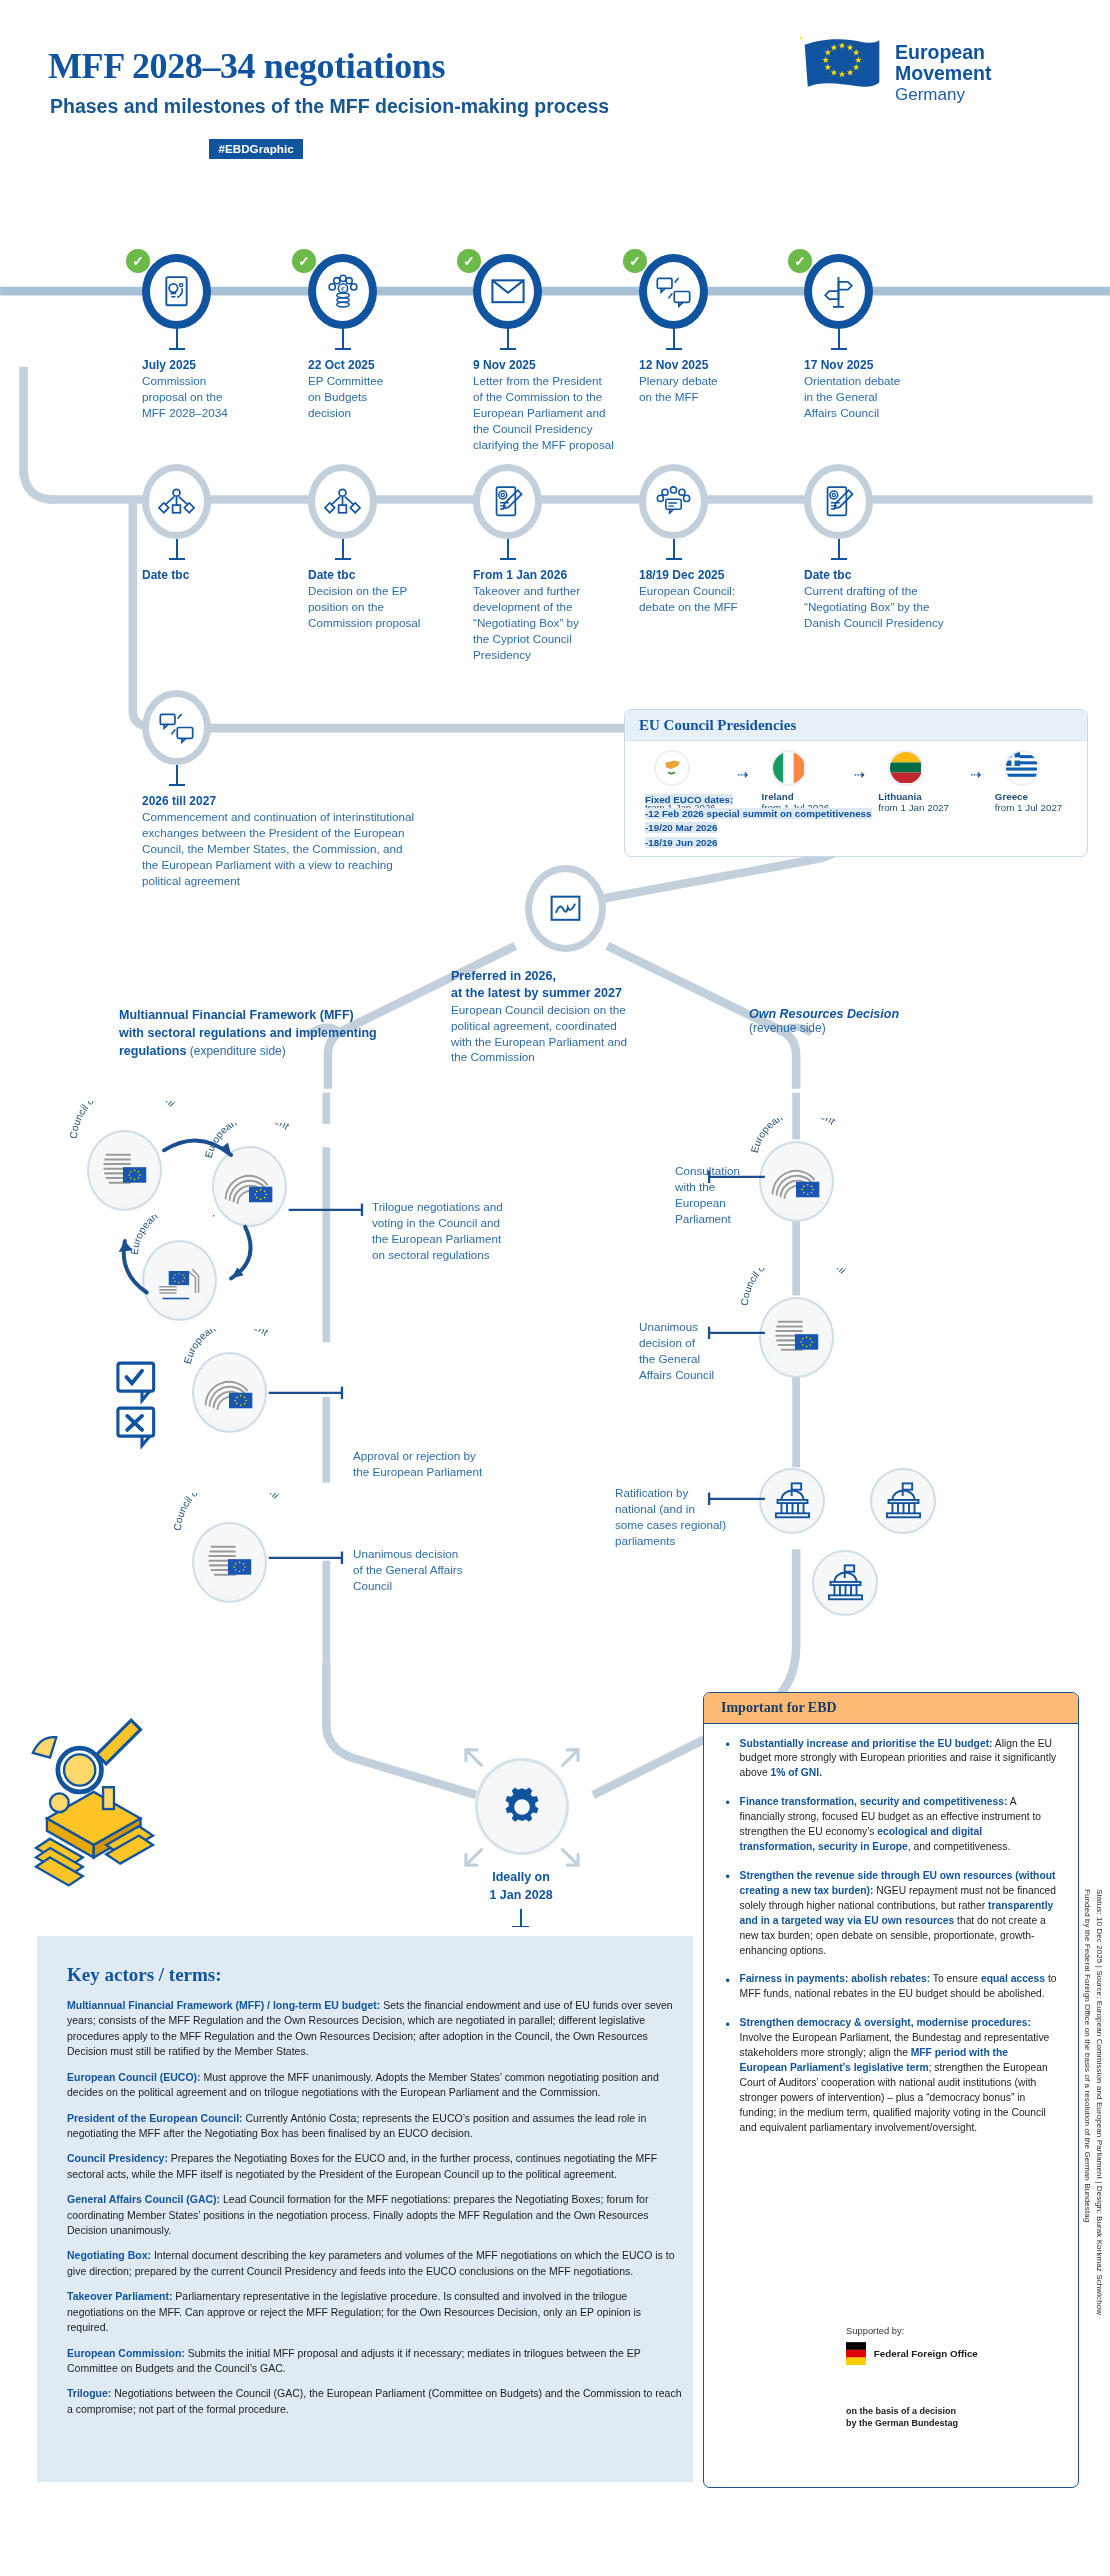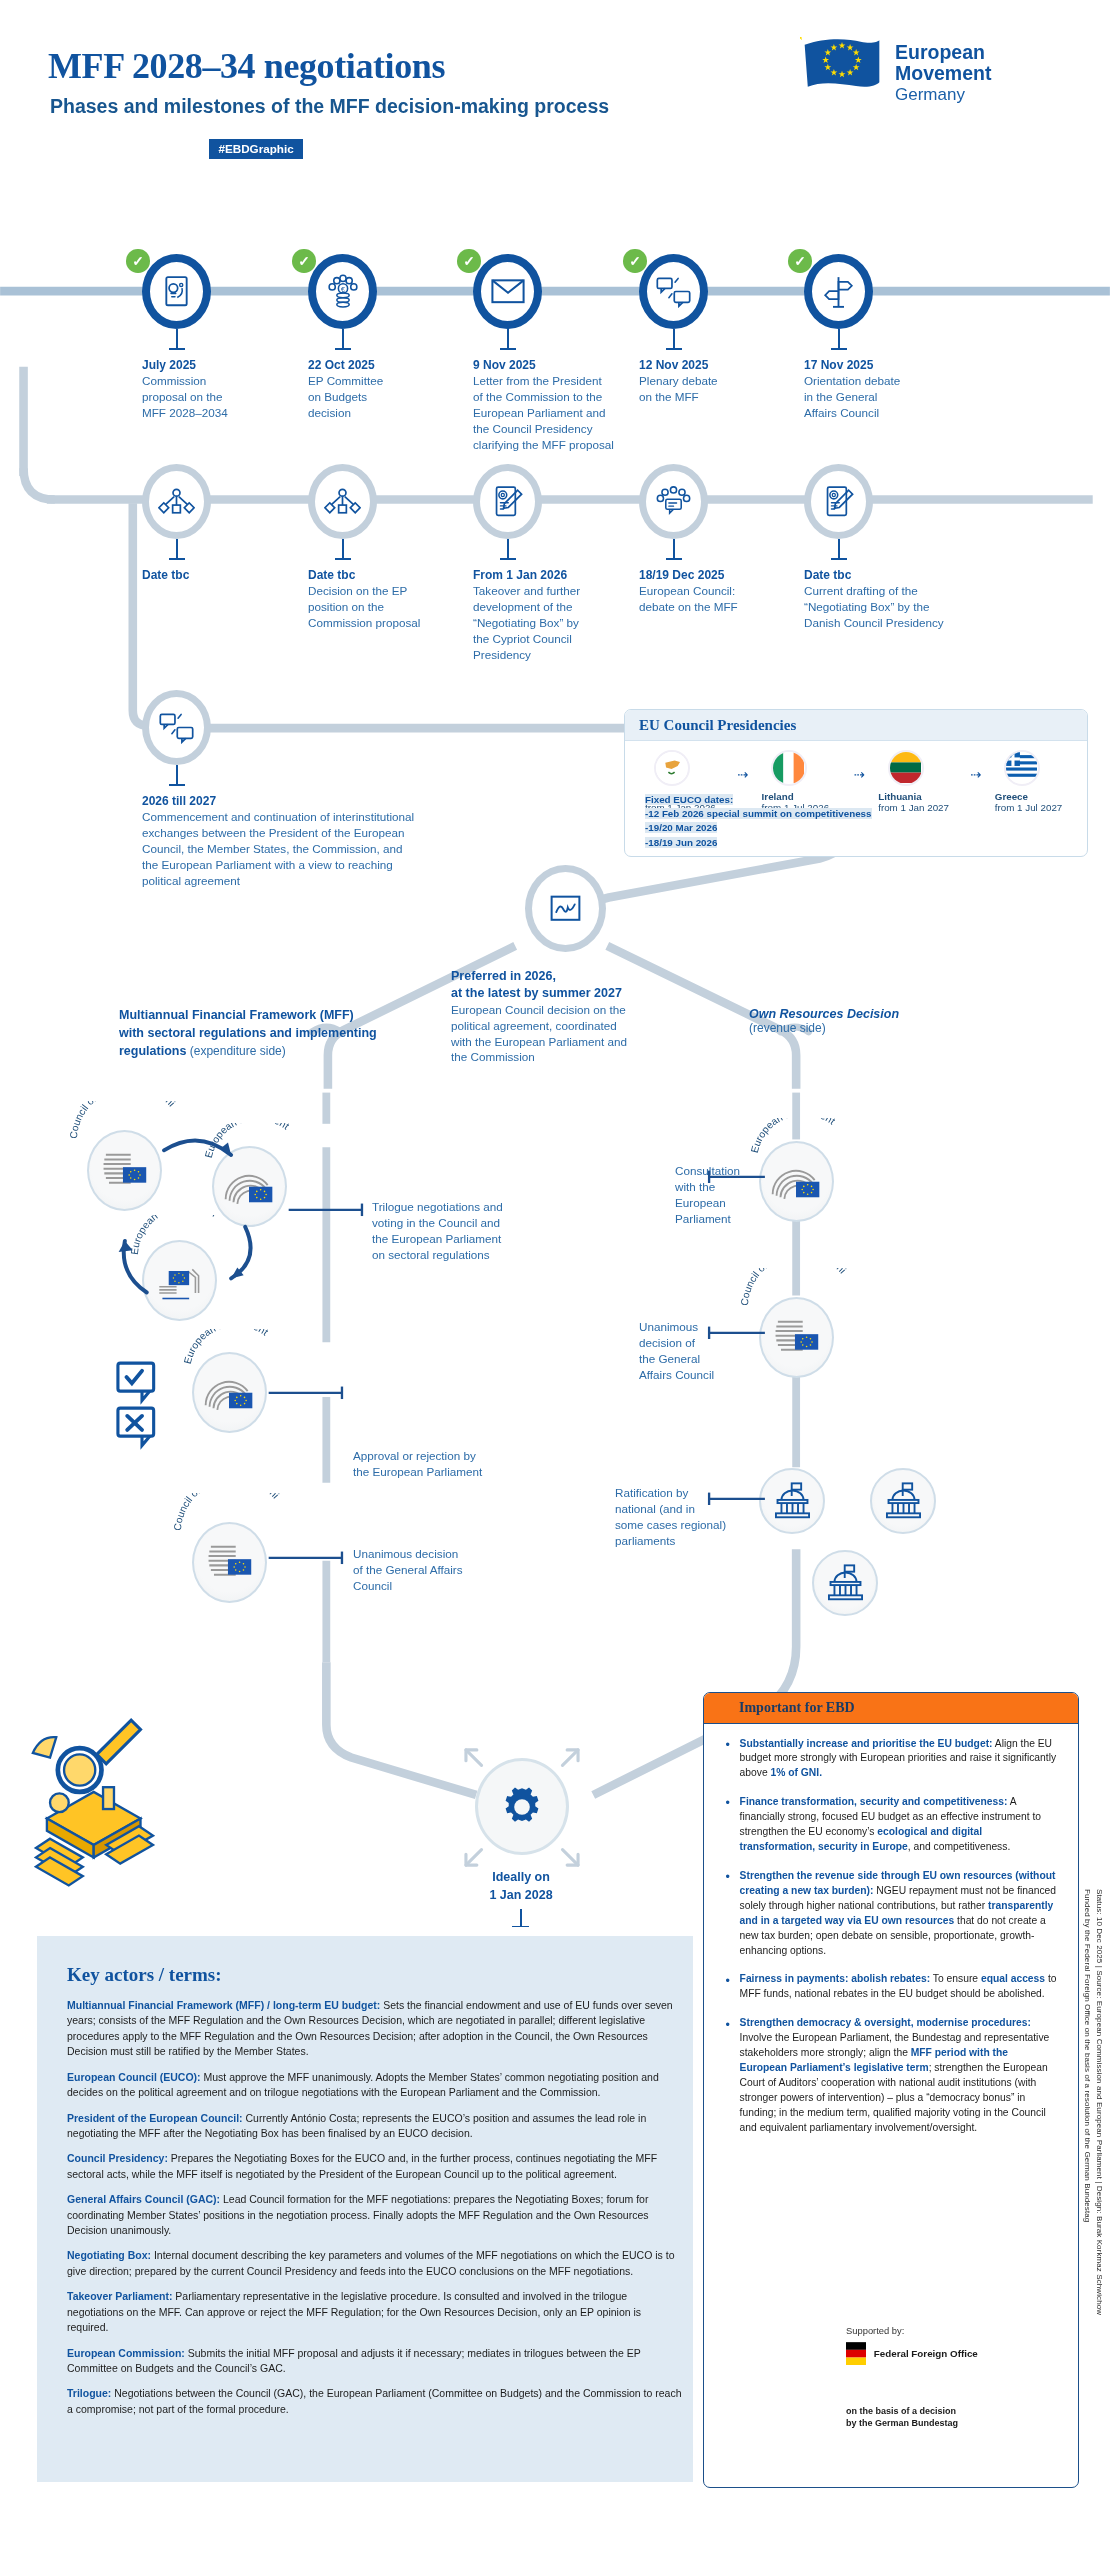--- a/index.html
+++ b/index.html
@@ -107,22 +107,22 @@
   .keytext { position:absolute; left: 67px; top: 1927px; width: 617px; }
   .kp { font-size:10.5px; line-height:1.47; color:#1c1c1c; margin-bottom: 10px; }
   .kp b { color:#10539f; }
 
   
   .ebdbox {
     position:absolute; left: 703px; top: 1692px; width: 376px; height: 796px;
     background:#fff; border:1.2px solid #1b4f8a; border-radius:7px; overflow:hidden;
   }
   .ebdbox .hd {
-    height: 31px; background:#f97316; border-bottom:1.2px solid #1b4f8a;
-    display:flex; align-items:center; padding-left:35px;
+    height: 31px; background:#fdba74; border-bottom:1.2px solid #1b4f8a;
+    display:flex; align-items:center; padding-left:17px;
     font-family:"Liberation Serif", serif; font-weight:700; font-size:14px; color:#1b3b63;
   }
   .ebdlist { padding: 12.5px 20px 7.8px 20px; }
   .ebdli { position:relative; padding-left: 15.6px; font-size:10.3px; line-height:1.45; color:#1c1c1c; margin-bottom: 14px; }
   .ebdli::before { content:"•"; position:absolute; left:1.6px; top:-0.8px; color:#10539f; font-size:12.5px; }
   .ebdli b { color:#10539f; font-weight:700; }
 
   
   .supported { position:absolute; left: 846px; top: 2325px; font-size:9.4px; color:#333; }
   .ffo { position:absolute; left: 846px; top: 2342px; display:flex; align-items:center; gap:7.8px; }

